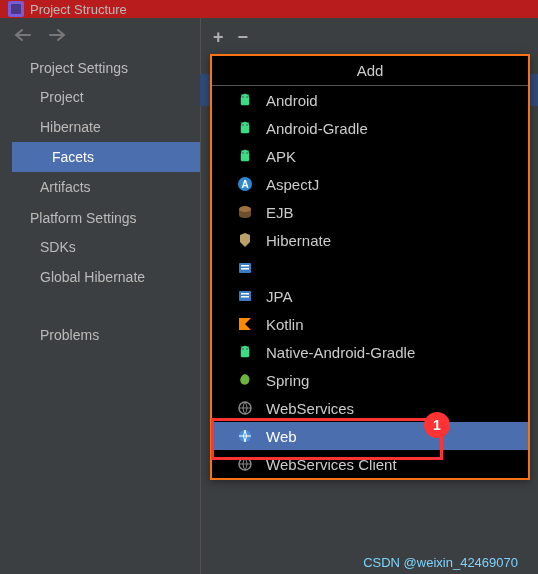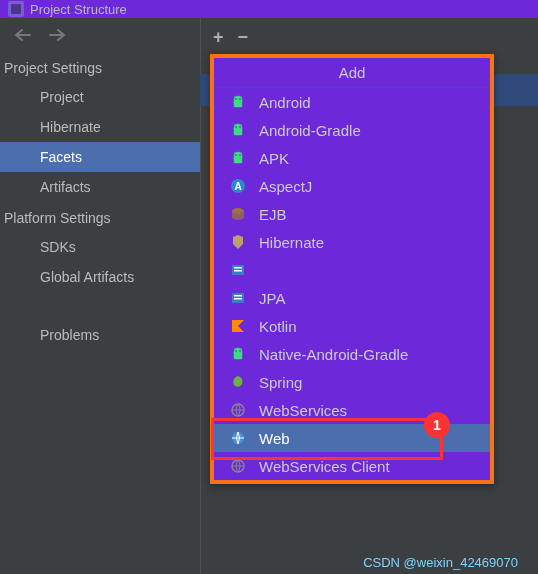--- a/index.html
+++ b/index.html
@@ -1,32 +1,32 @@
 <!DOCTYPE html>
 <html><head>
   <meta charset="utf-8">
   <style>
     * { margin: 0; padding: 0; box-sizing: border-box; }
     body { width: 538px; height: 574px; background: #3c3f41; font-family: "Segoe UI", Arial, sans-serif; font-size: 14px; color: #bbbbbb; overflow: hidden; position: relative; }
-    .title-bar { display: flex; align-items: center; padding: 0 8px; height: 18px; background: #6d28d9; }
+    .title-bar { display: flex; align-items: center; padding: 0 8px; height: 18px; background: #b91c1c; }
     .app-icon { width: 16px; height: 16px; margin-right: 6px; display: flex; align-items: center; justify-content: center; }
     .window-title { color: #bbbbbb; font-size: 13px; }
     .main-area { display: flex; height: calc(100% - 18px); position: relative; }
     .sidebar { width: 201px; background: #3c3f41; border-right: 1px solid #515151; display: flex; flex-direction: column; }
     .nav-arrows { display: flex; gap: 16px; padding: 10px 14px; }
     .nav-arrow { color: #787878; cursor: pointer; display: flex; align-items: center; }
-    .section-header { color: #bbbbbb; font-size: 14px; padding: 8px 4px 6px; }
+    .section-header { color: #bbbbbb; font-size: 14px; padding: 8px 30px 6px; }
     .nav-item { padding: 7px 14px 7px 40px; color: #bbbbbb; cursor: pointer; font-size: 14px; }
-    .nav-item.selected { background: #4b6eaf; color: #ffffff; }
+    .nav-item.selected { background: #4b6eaf; color: #ffffff; margin-left: 12px; }
     .content { flex: 1; background: #3c3f41; position: relative; }
     .toolbar { display: flex; gap: 14px; padding: 10px 12px; align-items: center; color: #afafaf; }
     .tool-btn { cursor: pointer; color: #afafaf; font-size: 18px; font-weight: bold; line-height: 1; }
-    .dropdown { position: absolute; left: 210px; top: 54px; width: 284px; background: #6d28d9; border: 4px solid #f97316; box-shadow: 0 2px 8px rgba(0,0,0,0.4); }
+    .dropdown { position: absolute; left: 210px; top: 54px; width: 320px; background: #000000; border: 2px solid #f97316; box-shadow: 0 2px 8px rgba(0,0,0,0.4); }
     .dropdown-header { text-align: center; padding: 6px 0; color: #cccccc; font-size: 15px; border-bottom: 1px solid #555555; }
-    .dropdown-item { display: flex; align-items: center; padding: 5px 15px; cursor: pointer; color: #cccccc; font-size: 15px; position: relative; }
+    .dropdown-item { display: flex; align-items: center; padding: 5px 24px; cursor: pointer; color: #cccccc; font-size: 15px; position: relative; }
     .dropdown-item.selected { background: #4b6eaf; color: #ffffff; }
     .item-icon { width: 18px; height: 18px; margin-right: 12px; display: flex; align-items: center; justify-content: center; flex-shrink: 0; }
     .highlight-box { position: absolute; border: 3px solid #ff3333; pointer-events: none; left: 211px; top: 418px; width: 232px; height: 42px; }
     .annotation-badge { position: absolute; width: 26px; height: 26px; border-radius: 50%; background: #ff3333; color: #ffffff; display: flex; align-items: center; justify-content: center; font-size: 14px; font-weight: bold; left: 424px; top: 412px; }
     .watermark { position: absolute; bottom: 4px; right: 20px; color: #7dd3fc; font-size: 13px; }
     svg { display: block; }
     .content-stripe { position: absolute; top: 74px; left: 200px; right: 0; height: 32px; background: #2f4a7a; }
   </style>
 </head>
 <body>
@@ -55,21 +55,21 @@
           </svg>
       </span>
     </div>
     <div class="section-header">Project Settings</div>
     <div class="nav-item">Project</div>
     <div class="nav-item">Hibernate</div>
     <div class="nav-item selected">Facets</div>
     <div class="nav-item">Artifacts</div>
     <div class="section-header">Platform Settings</div>
     <div class="nav-item">SDKs</div>
-    <div class="nav-item">Global Artifacts</div>
+    <div class="nav-item">Global Hibernate</div>
     <div style="height: 28px;"></div>
     <div class="nav-item">Problems</div>
   </div>
 
   <div class="content">
     <div class="toolbar">
       <span class="tool-btn">+</span>
       <span class="tool-btn">−</span>
     </div>
   </div>

